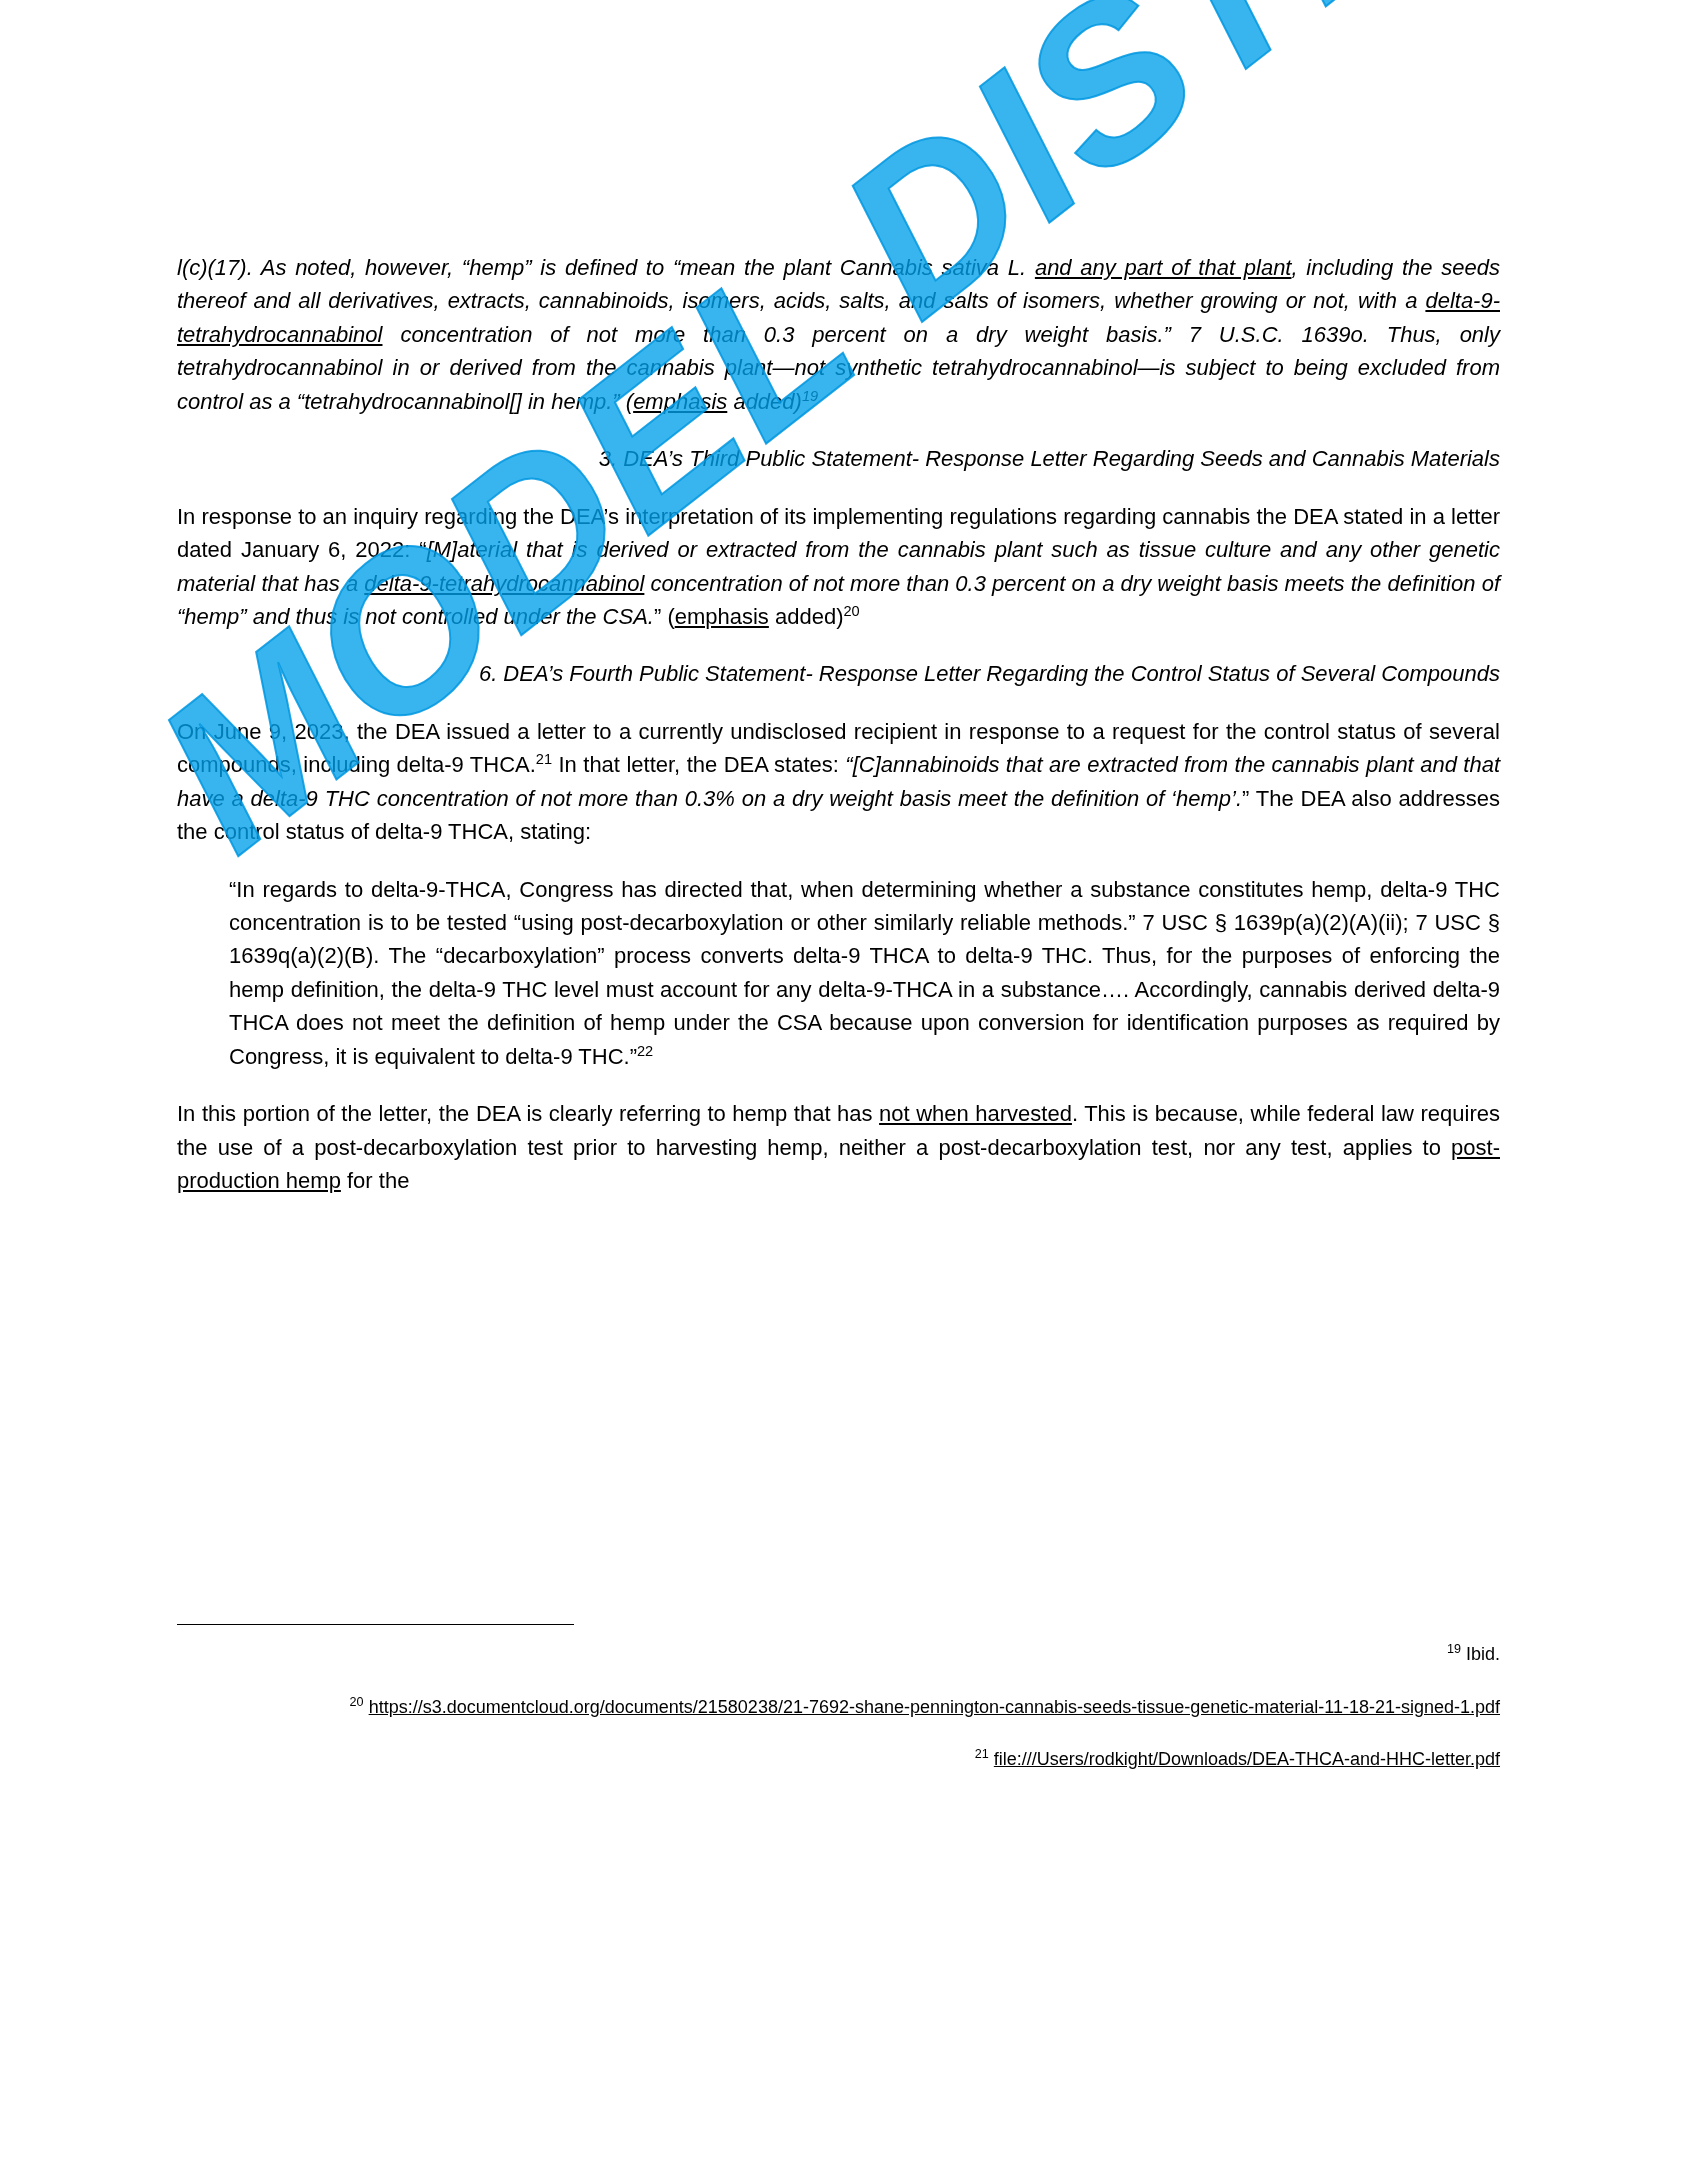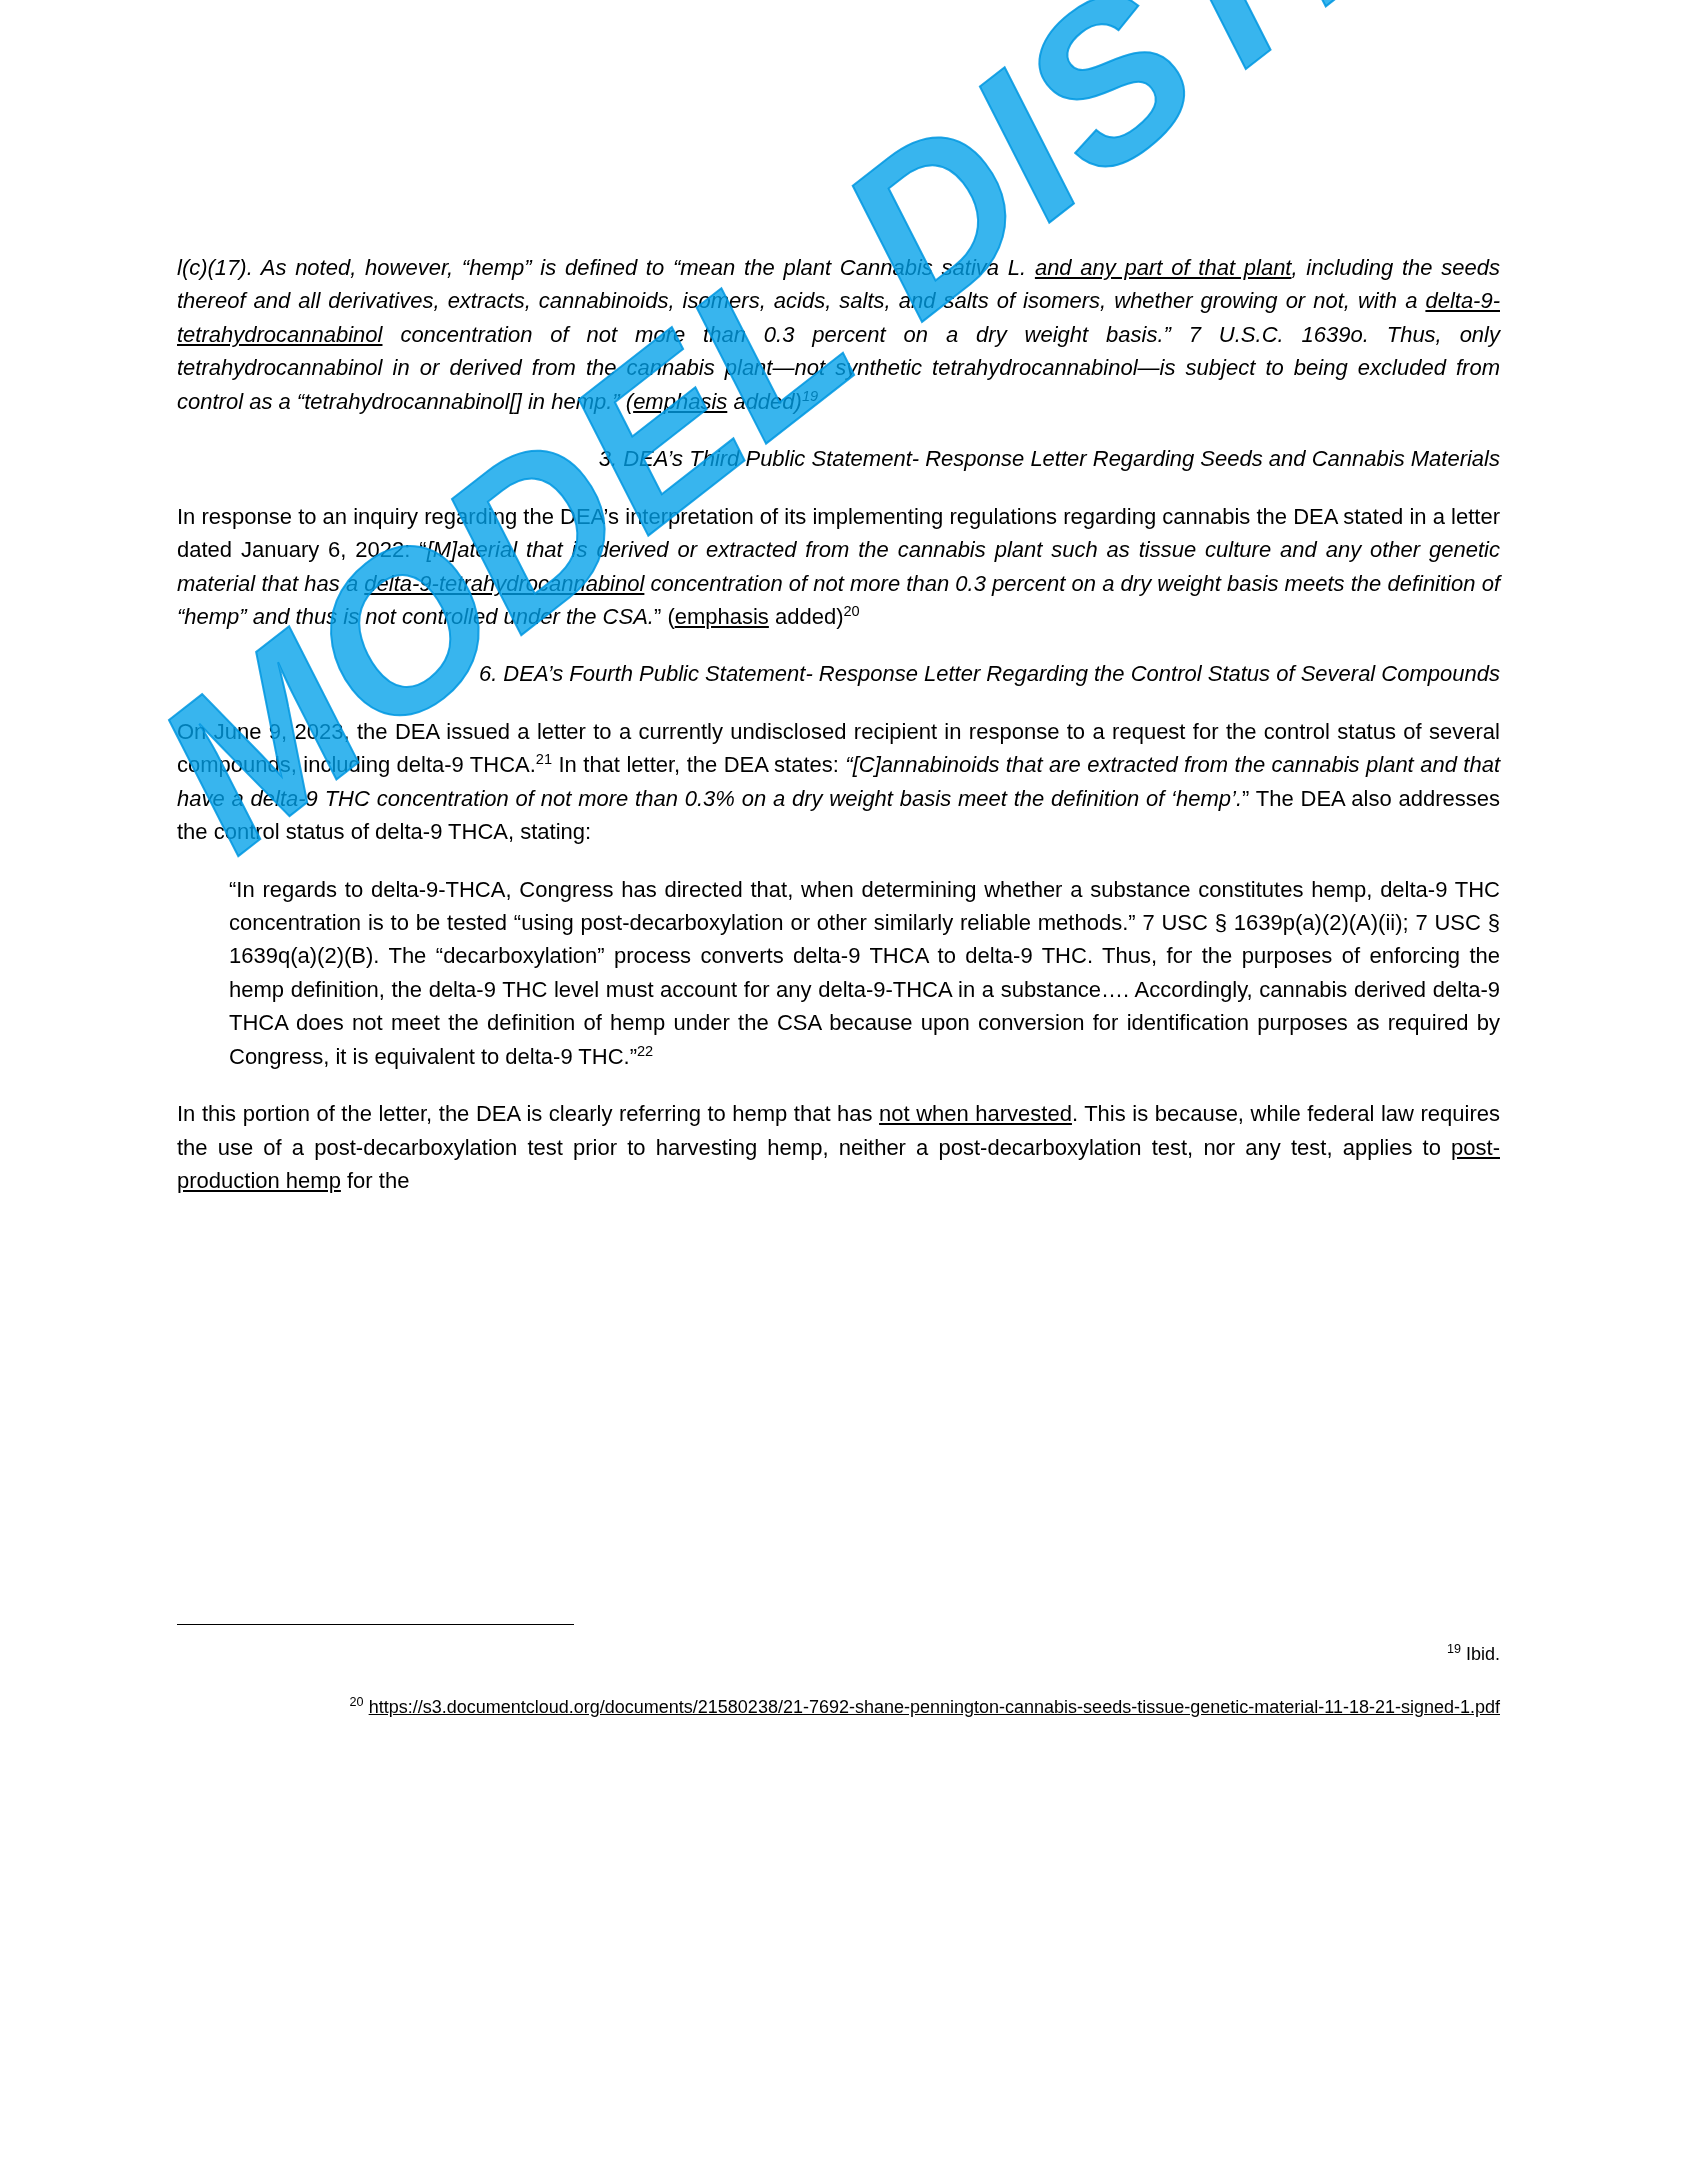--- a/index.html
+++ b/index.html
@@ -141,20 +141,24 @@
 
   <div class="footnotes">
     <p>
       <sup>19</sup>
       <span>Ibid.</span>
     </p>
     <p>
       <sup>20</sup>
       <span class="u">https://s3.documentcloud.org/documents/21580238/21-7692-shane-pennington-cannabis-seeds-tissue-genetic-material-11-18-21-signed-1.pdf</span>
     </p>
+    <p>
+      <sup>21</sup>
+      <span class="u">file:///Users/rodkight/Downloads/DEA-THCA-and-HHC-letter.pdf</span>
+    </p>
   </div>
 
   <div class="pagenum">5</div>
 
   <div class="watermark">
     <div class="watermark-text">MODEL DISTRIBUTION</div>
   </div>
 
 </div>
 

